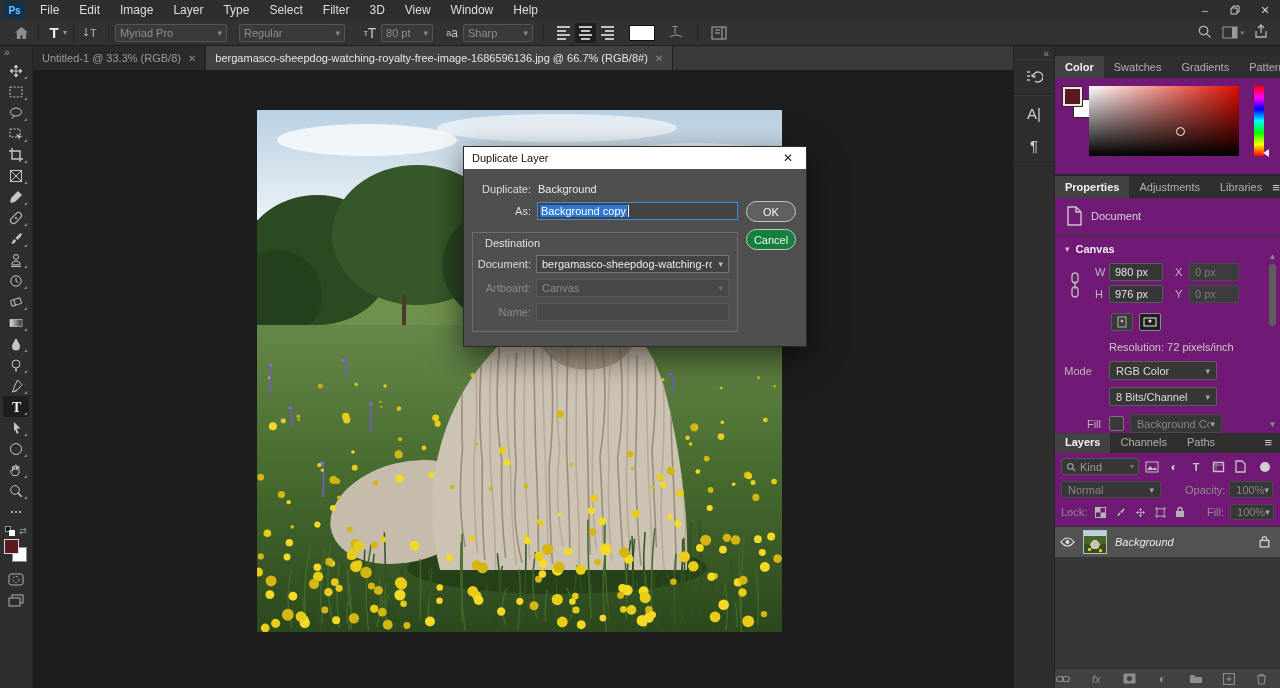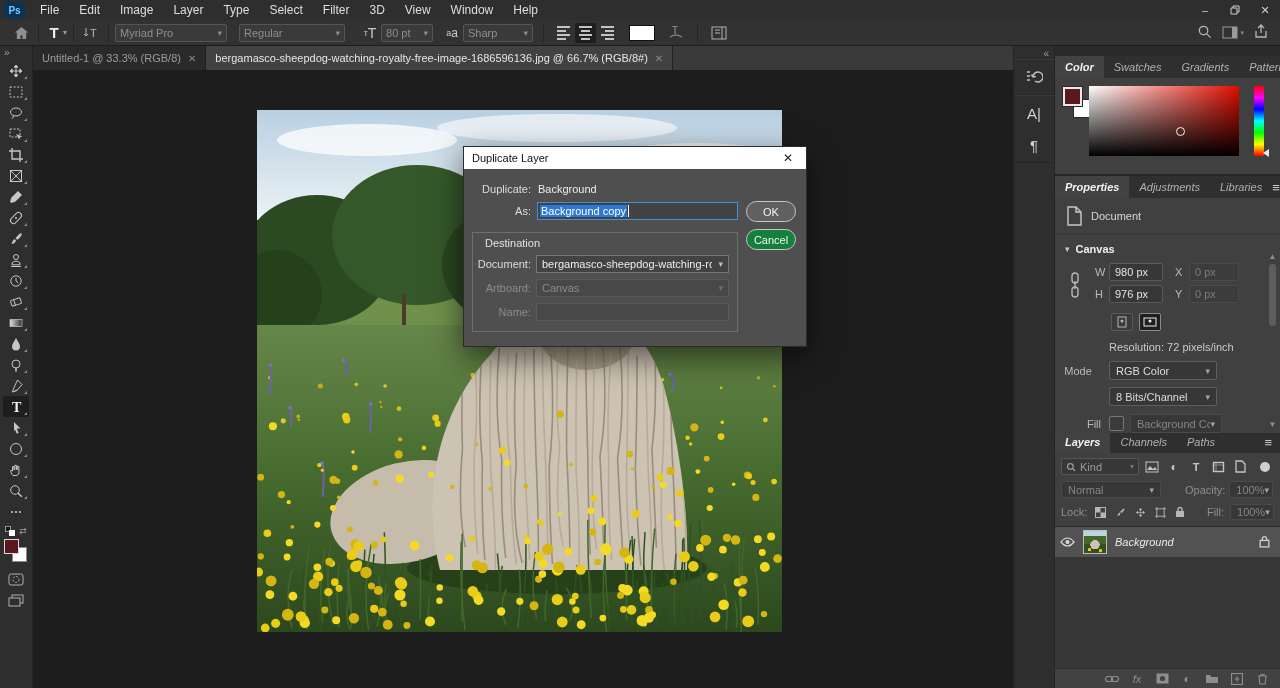--- a/index.html
+++ b/index.html
@@ -55,24 +55,24 @@
   .dock { width:41px; background:#2e2e2e; border-left:1px solid #242424; flex-shrink:0; color:#c8c8c8; }
   .dock-collapse { text-align:right; padding:2px 6px 0 0; color:#9a9a9a; font-size:10px; letter-spacing:-1px; }
   .dock-group { border-top:1px solid #3a3a3a; border-bottom:1px solid #262626; padding:6px 0; display:flex; flex-direction:column; align-items:center; gap:10px; }
   .dock-ic { width:24px; height:22px; display:flex; align-items:center; justify-content:center; font-size:14px; color:#c2c2c2; }
 
   
   .panels { width:226px; flex-shrink:0; display:flex; flex-direction:column; background:#2a2a2a; border-left:1px solid #242424; }
   .panels-gap { height:10px; background:#2a2a2a; }
   .panel { display:flex; flex-direction:column; }
   .ptabs { height:22px; background:#2f2f2f; display:flex; align-items:stretch; font-size:11px; flex-shrink:0; }
-  .ptab { padding:0 10px; display:flex; align-items:center; color:#b0b0b0;font-style:italic; }
+  .ptab { padding:0 10px; display:flex; align-items:center; color:#b0b0b0; }
   .ptab.active { background:#424242; color:#f2f2f2; font-weight:bold; }
   .ptab-menu { margin-left:auto; padding-right:8px; display:flex; align-items:center; color:#c9c9c9; font-size:13px; }
-  .pbody { background:#404040; flex:1; position:relative; }
+  .pbody { background:#701a75; flex:1; position:relative; }
 
   
   .panel-color { height:120px; border-bottom:2px solid #262626; }
   .cp-swatches { position:absolute; left:8px; top:9px; width:32px; height:36px; }
   .cp-fg { position:absolute; left:0; top:0; width:19px; height:19px; border:2px solid #e8e8e8; outline:1px solid #2a2a2a; }
   .cp-bg { position:absolute; left:10px; top:12px; width:19px; height:19px; background:#fff; border:1px solid #2a2a2a; }
   .cp-field { position:absolute; left:34px; top:8px; width:150px; height:70px;
       background:linear-gradient(to top,#000,rgba(0,0,0,0)),linear-gradient(to right,#fff,#e00d00); }
   .cp-ring { position:absolute; width:9px; height:9px; border:1.5px solid #f2f2f2; border-radius:50%; }
   .cp-hue { position:absolute; left:199px; top:8px; width:10px; height:70px;
@@ -116,21 +116,21 @@
   .layer-row { height:30px; background:#525252; display:flex; align-items:center; }
   .eye-cell { width:24px; display:flex; justify-content:center; }
   .thumb { width:24px; height:24px; border:1px solid #bdbdbd; margin-left:4px;
       background:
         radial-gradient(circle at 50% 62%, #cdc3b2 0 26%, rgba(0,0,0,0) 27%),
         radial-gradient(circle at 25% 85%, #e9cc17 0 6%, rgba(0,0,0,0) 7%),
         radial-gradient(circle at 75% 90%, #e9cc17 0 6%, rgba(0,0,0,0) 7%),
         linear-gradient(#bcd3e4 0 22%, #456828 22% 60%, #33511f 60% 100%); }
   .layer-name { margin-left:8px; font-style:italic; color:#ebebeb; }
   .layer-lock { margin-left:auto; margin-right:10px; color:#d0d0d0; }
-  .ly-footer { height:20px; background:#424242; border-top:1px solid #2e2e2e; display:flex; align-items:center; justify-content:flex-end; gap:9px; padding-right:10px; color:#8e8e8e; }
+  .ly-footer { height:20px; background:#424242; border-top:1px solid #2e2e2e; display:flex; align-items:center; justify-content:space-between; gap:9px; padding-right:10px; color:#8e8e8e; }
   .ly-footer .fic { display:flex; align-items:center; justify-content:center; width:16px; }
 
   
   .dialog { position:absolute; left:463px; top:146px; width:344px; background:#4f4f4f; border:1px solid #2b2b2b; box-shadow:0 10px 30px rgba(0,0,0,.6); z-index:50; font-size:11px; }
   .dlg-title { height:22px; background:#fff; color:#101010; display:flex; align-items:center; padding-left:8px; }
   .dlg-close { margin-left:auto; width:36px; text-align:center; color:#222; font-size:12px; }
   .dlg-body { position:relative; padding:10px 0 14px 0; }
   .dlg-row { display:flex; align-items:center; margin-top:4px; }
   .dlg-lbl { width:67px; text-align:right; color:#dcdcdc; flex-shrink:0; }
   .as-input { margin-left:6px; width:201px; height:18px; background:#434343; border:1px solid #3f8fe0; display:flex; align-items:center; padding:0 2px; }

